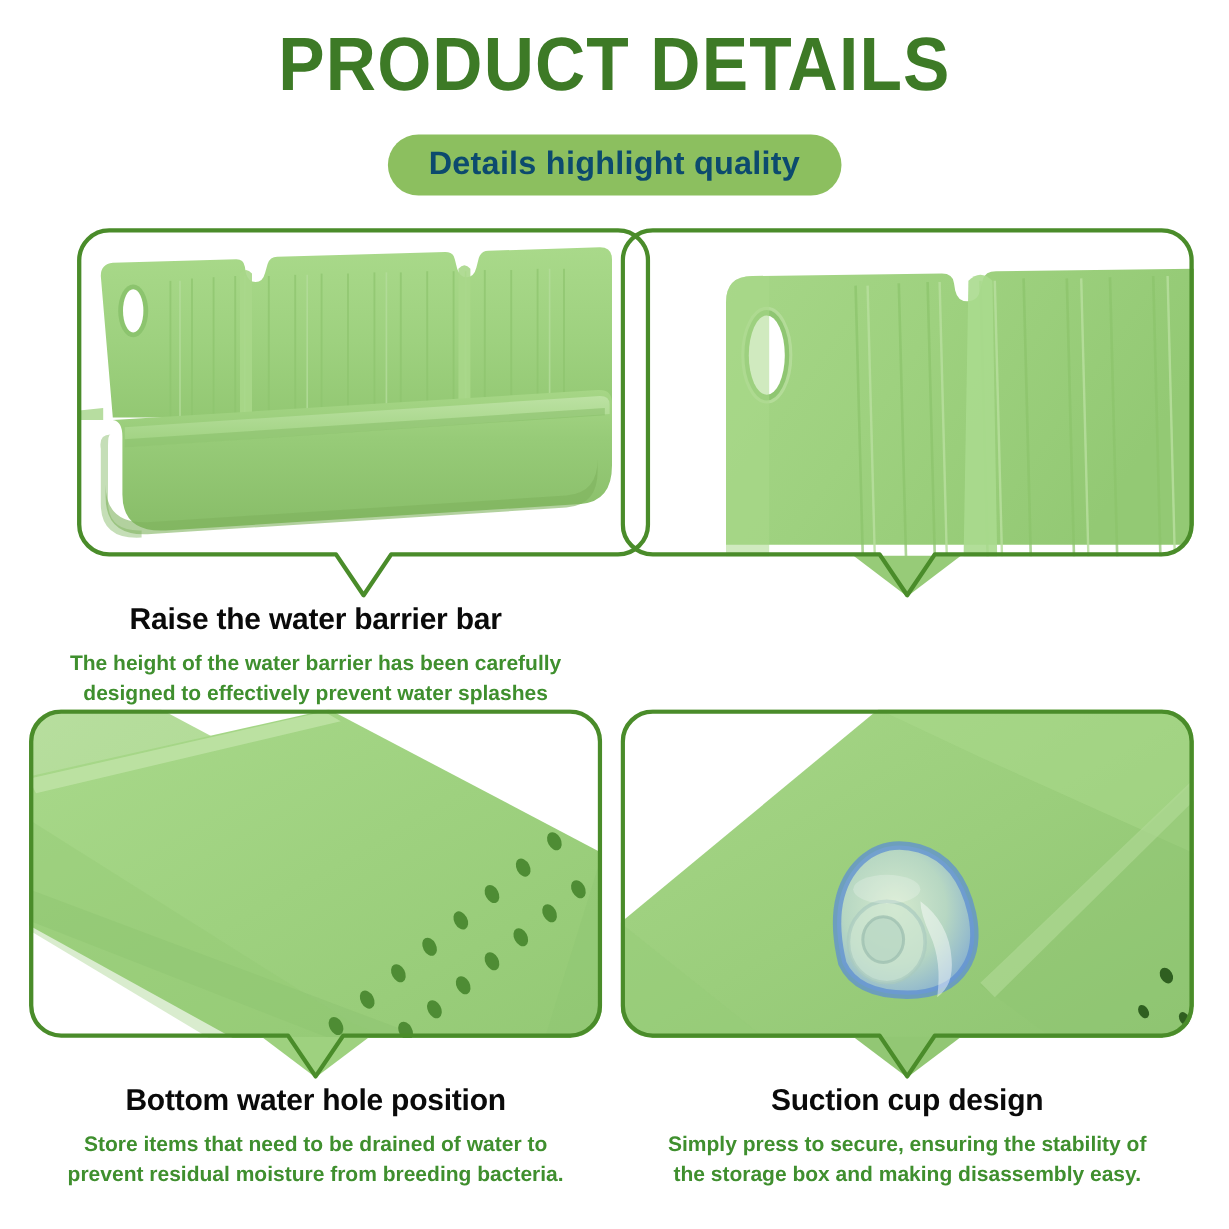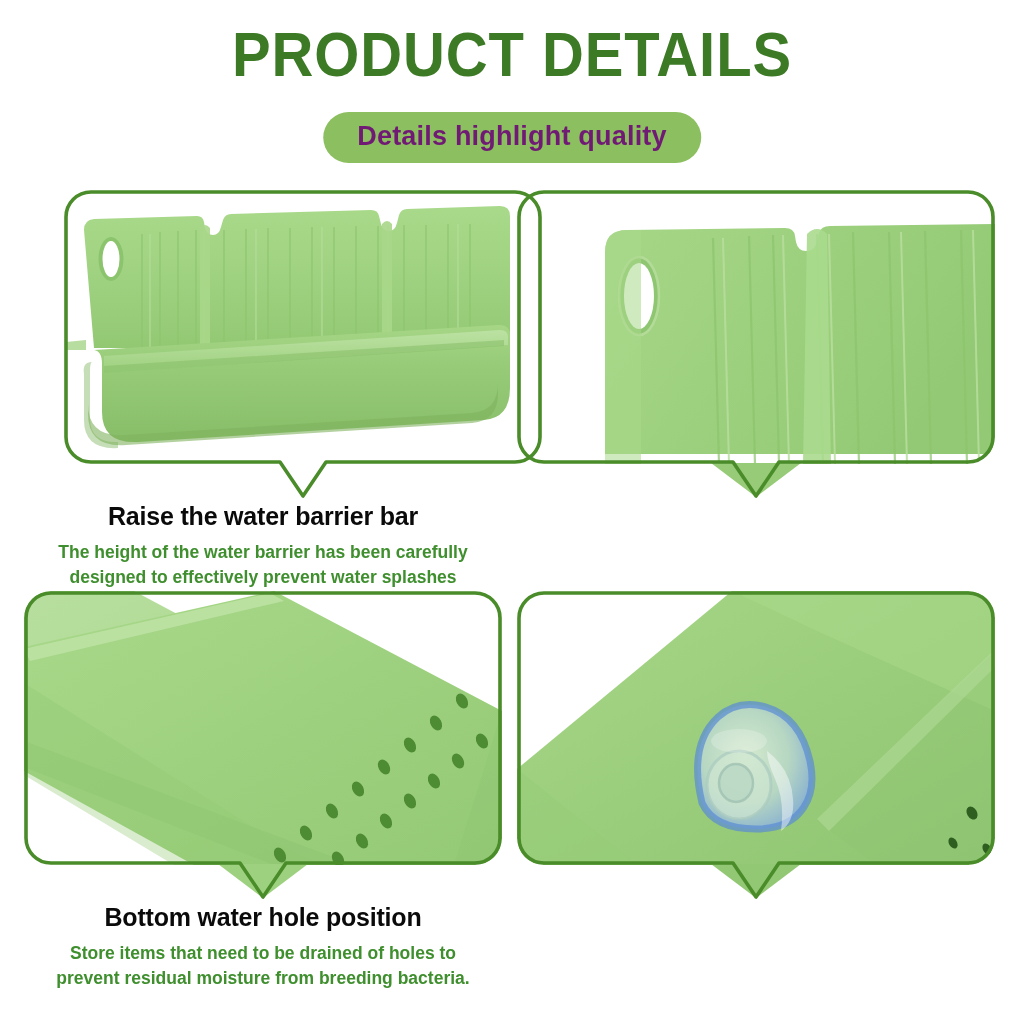--- a/index.html
+++ b/index.html
@@ -21,21 +21,21 @@
     color:#3d7a26;
     transform:scaleX(0.92);
     transform-origin:center top;
     white-space:nowrap;
   }
   .subtitle-pill{
     position:absolute;
     left:50%; top:112px;
     transform:translateX(-50%);
     background:#8cbf5f;
-    color:#701a75;
+    color:#0c4a6e;
     border-radius:30px;
     padding:9px 34px 11px;
     font-size:27px;
     font-weight:bold;
     white-space:nowrap;
     letter-spacing:.2px;
   }
 
   
   .grid{
@@ -338,21 +338,21 @@
           </svg>
       </div>
       <div class="frame-outline">
         <svg viewBox="0 0 478 310" width="478" height="310">
           <path d="M27 2 H451 a25 25 0 0 1 25 25 V247 a25 25 0 0 1 -25 25 H262 l-23 34 -23 -34 H27 a25 25 0 0 1 -25 -25 V27 a25 25 0 0 1 25 -25 Z" fill="none" stroke="#4a8c2a" stroke-width="3.6" stroke-linejoin="round"></path>
         </svg>
       </div>
     </div>
     <div class="caption">
       <div class="cap-title">Bottom water hole position</div>
-      <div class="cap-body">Store items that need to be drained of holes to prevent residual moisture from breeding bacteria.</div>
+      <div class="cap-body">Store items that need to be drained of water to prevent residual moisture from breeding bacteria.</div>
     </div>
   </div>
 
   <div class="cell c-br">
     <div class="frame-wrap">
       <div class="frame">
         <div class="photo">
           <svg viewBox="0 0 478 274" preserveAspectRatio="none">
             <defs>
               <linearGradient id="brFace" x1="0" y1="0" x2="1" y2="1">
@@ -405,15 +405,19 @@
         <svg class="tri" viewBox="0 0 90 36">
             <polygon points="0,0 90,0 45,34" fill="#92c774"></polygon>
           </svg>
       </div>
       <div class="frame-outline">
         <svg viewBox="0 0 478 310" width="478" height="310">
           <path d="M27 2 H451 a25 25 0 0 1 25 25 V247 a25 25 0 0 1 -25 25 H262 l-23 34 -23 -34 H27 a25 25 0 0 1 -25 -25 V27 a25 25 0 0 1 25 -25 Z" fill="none" stroke="#4a8c2a" stroke-width="3.6" stroke-linejoin="round"></path>
         </svg>
       </div>
     </div>
+    <div class="caption">
+      <div class="cap-title">Suction cup design</div>
+      <div class="cap-body">Simply press to secure, ensuring the stability of the storage box and making disassembly easy.</div>
+    </div>
   </div>
 
 </div>
 
 </body></html>

